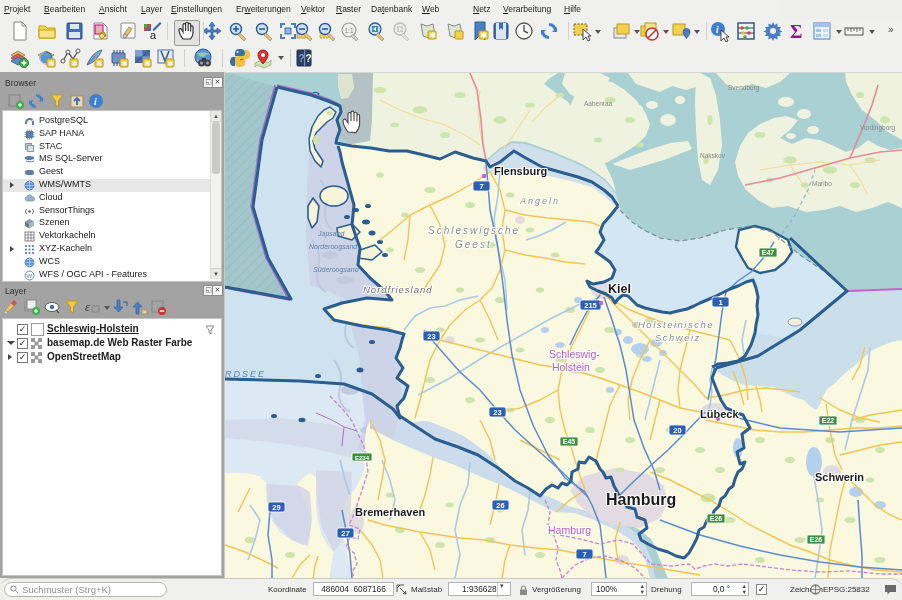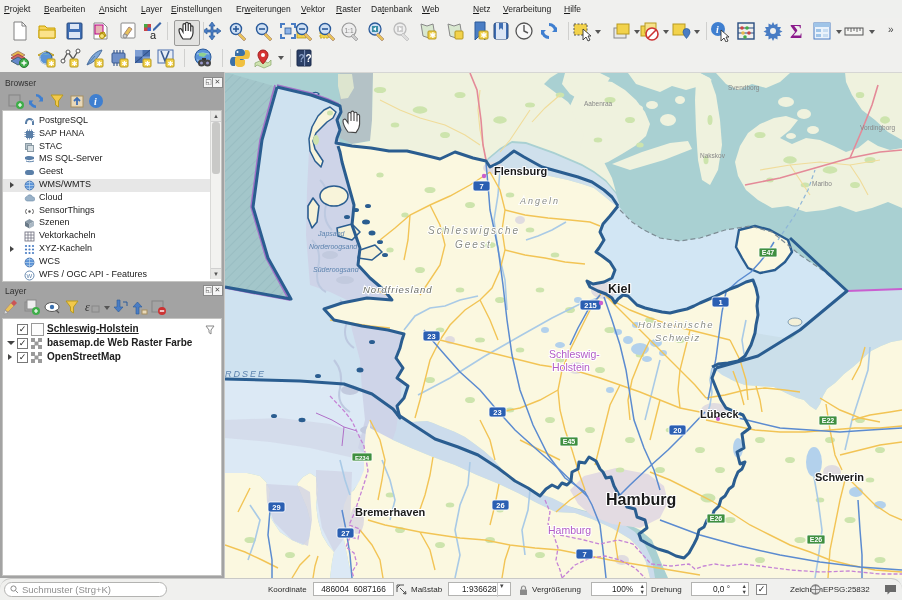--- a/index.html
+++ b/index.html
@@ -984,21 +984,21 @@
   <span class="lbl" style="left:411px">Maßstab</span>
   <div class="sbox" style="left:448px;width:61px;text-align:left;"><span style="padding-left:13px">1:936628</span>
     <span style="position:absolute;right:0px;top:0;width:12px;height:14px;border-left:1px solid #ccc;">
         <span style="position:absolute;left:2px;top:-3px;font-size:7px;color:#444;">▾</span>
       </span></div>
   <svg style="position:absolute;left:519px;top:6px" width="9" height="11" viewBox="0 0 9 11">
       <rect x="1" y="4.5" width="7" height="5.5" rx="0.5" fill="#8a8a8a"></rect>
       <path d="M2.5,4.5 V3 a2,2 0 0 1 4,0 V4.5" fill="none" stroke="#8a8a8a" stroke-width="1.2"></path>
     </svg>
   <span class="lbl" style="left:532px">Vergrößerung</span>
-  <div class="sbox" style="left:591px;width:54px;text-align:left;"><span style="padding-left:20px">100%</span>
+  <div class="sbox" style="left:591px;width:54px;text-align:left;"><span style="padding-left:4px">100%</span>
     <span style="position:absolute;right:1px;top:0px;font-size:5.5px;color:#444;line-height:6px;">▲<br>▼</span></div>
   <span class="lbl" style="left:651px">Drehung</span>
   <div class="sbox" style="left:691px;width:56px;text-align:center;"><span style="padding-left:3px">0,0 °</span>
     <span style="position:absolute;right:1px;top:0px;font-size:5.5px;color:#444;line-height:6px;">▲<br>▼</span></div>
   <div style="position:absolute;left:756px;top:5px;width:9px;height:9px;border:1px solid #888;background:#fff;font-size:9px;line-height:9px;color:#222;text-align:center;">✓</div>
   <span class="lbl" style="left:790px">Zeichnen</span>
   <svg style="position:absolute;left:810px;top:5px" width="11" height="11" viewBox="0 0 11 11">
       <circle cx="5.5" cy="5.5" r="4.7" fill="#e8e8e8" stroke="#666" stroke-width="0.9"></circle>
       <path d="M0.8,5.5 h9.4 M5.5,0.8 v9.4 M2,2.3 a7,5 0 0 1 7,0 M2,8.7 a7,5 0 0 0 7,0" stroke="#666" stroke-width="0.7" fill="none"></path>
     </svg>

